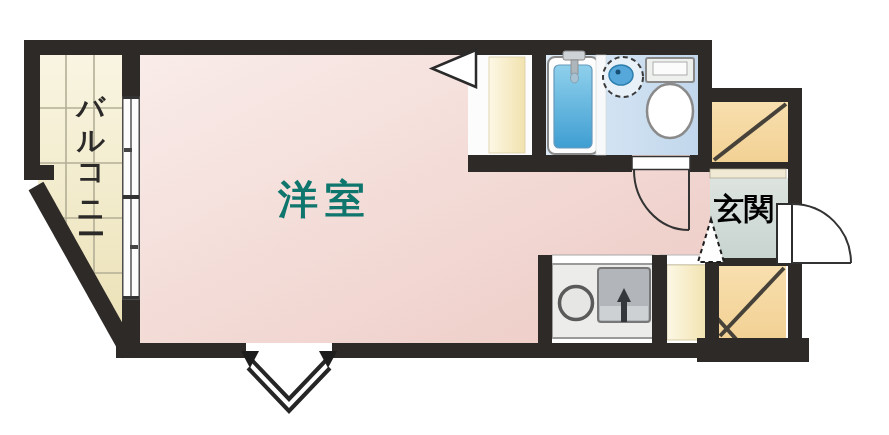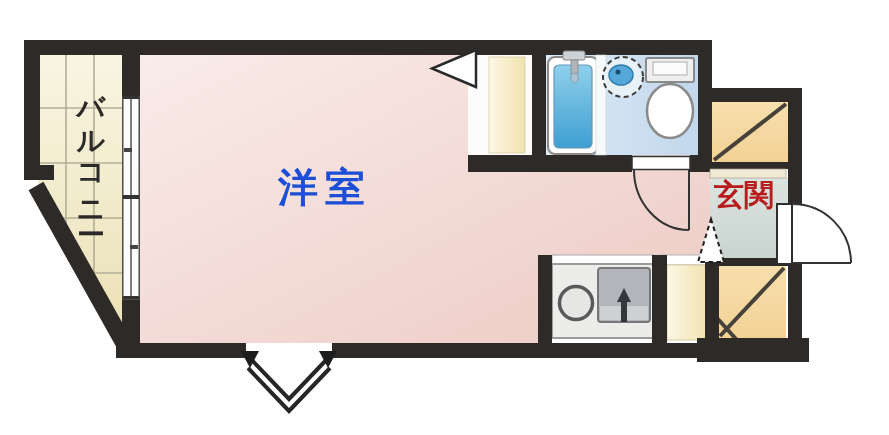--- a/index.html
+++ b/index.html
@@ -1,23 +1,23 @@
 <!DOCTYPE html>
 <html><head>
 <meta charset="utf-8">
 <style>
   html,body{margin:0;padding:0;background:#ffffff;}
   #plan{position:relative;width:889px;height:435px;background:#ffffff;overflow:hidden;
         font-family:"DejaVu Sans","Liberation Sans",sans-serif;}
   #plan svg{position:absolute;left:0;top:0;}
   .room-label{position:absolute;font-weight:bold;color:#2f2d2b;line-height:1.05;}
-  #label-western{left:278px;top:166px;font-size:40px;letter-spacing:7px;color:#1d4ed8;}
+  #label-western{left:278px;top:178px;font-size:40px;letter-spacing:7px;color:#0f766e;}
   #label-balcony{left:76px;top:76px;font-size:28px;letter-spacing:4px;
                  writing-mode:vertical-rl;text-orientation:upright;color:#2b2a28;}
-  #label-entrance{left:714px;top:179px;font-size:30px;letter-spacing:0px;color:#b91c1c;}
+  #label-entrance{left:714px;top:193px;font-size:30px;letter-spacing:0px;color:#000000;}
 </style>
 </head>
 <body>
 
 <div id="plan">
 <svg width="889" height="435" viewBox="0 0 889 435">
   <defs>
     <linearGradient id="pinkGrad" x1="0" y1="0" x2="1" y2="1">
       <stop offset="0" stop-color="#f9ece9"></stop>
           <stop offset="1" stop-color="#edcac4"></stop>

